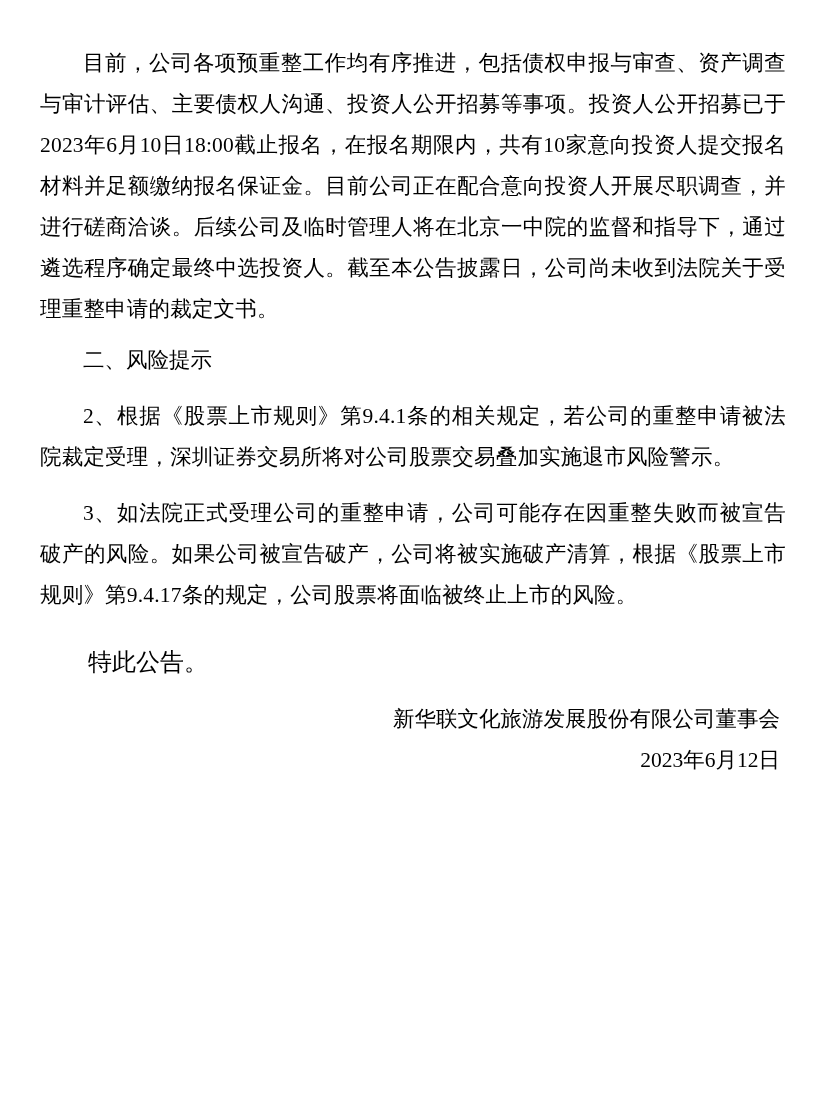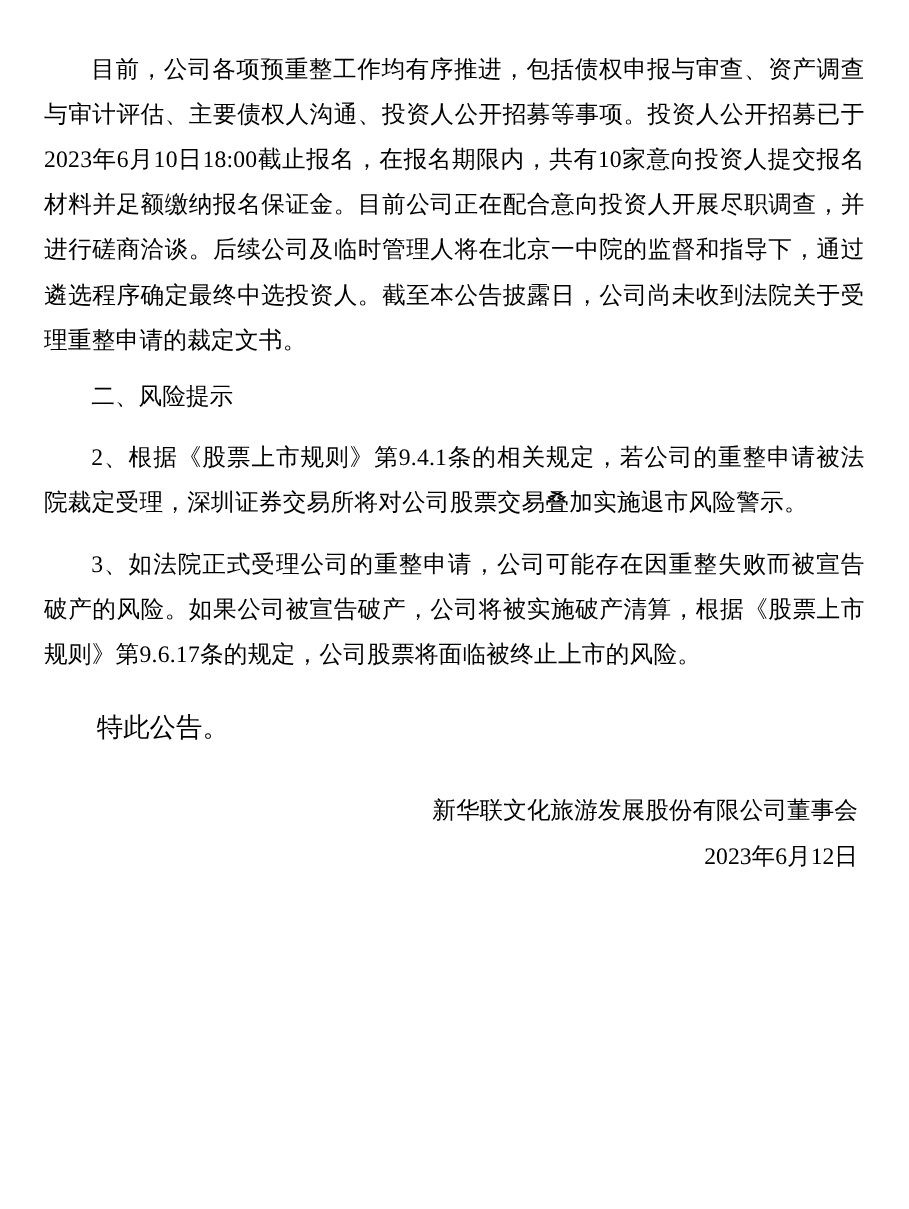--- a/index.html
+++ b/index.html
@@ -44,34 +44,34 @@
     margin: 0;
   }
   .signature {
     font-size: 21.5px;
     line-height: 41px;
     text-align: right;
     margin: 0;
     padding-right: 6px;
   }
   .sig-block {
-    margin-top: 34px;
+    margin-top: 16px;
   }
 </style>
 </head>
 <body>
 
 <div class="page">
 
   <p class="para">目前，公司各项预重整工作均有序推进，包括债权申报与审查、资产调查与审计评估、主要债权人沟通、投资人公开招募等事项。投资人公开招募已于2023年6月10日18:00截止报名，在报名期限内，共有10家意向投资人提交报名材料并足额缴纳报名保证金。目前公司正在配合意向投资人开展尽职调查，并进行磋商洽谈。后续公司及临时管理人将在北京一中院的监督和指导下，通过遴选程序确定最终中选投资人。截至本公告披露日，公司尚未收到法院关于受理重整申请的裁定文书。</p>
 
   <h2 class="heading">二、风险提示</h2>
 
   <p class="para">2、根据《股票上市规则》第9.4.1条的相关规定，若公司的重整申请被法院裁定受理，深圳证券交易所将对公司股票交易叠加实施退市风险警示。</p>
-  <p class="para">3、如法院正式受理公司的重整申请，公司可能存在因重整失败而被宣告破产的风险。如果公司被宣告破产，公司将被实施破产清算，根据《股票上市规则》第9.6.17条的规定，公司股票将面临被终止上市的风险。</p>
+  <p class="para">3、如法院正式受理公司的重整申请，公司可能存在因重整失败而被宣告破产的风险。如果公司被宣告破产，公司将被实施破产清算，根据《股票上市规则》第9.4.17条的规定，公司股票将面临被终止上市的风险。</p>
 
 
   <div class="spacer-md"></div>
 
   <p class="notice">特此公告。</p>
 
   <div class="sig-block">
     <p class="signature">新华联文化旅游发展股份有限公司董事会</p>
     <p class="signature">2023年6月12日</p>
   </div>

